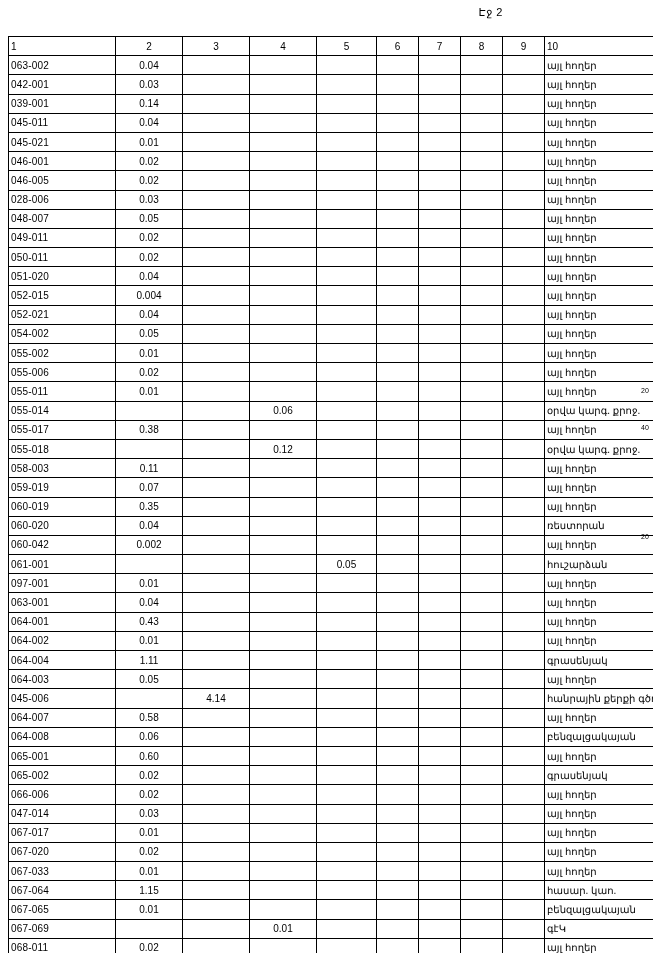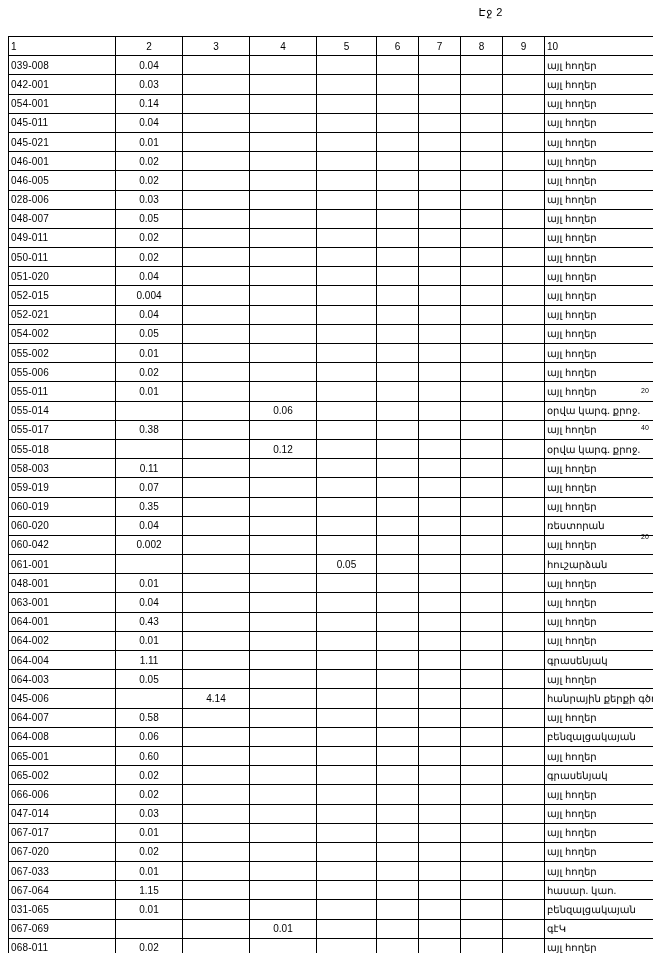--- a/index.html
+++ b/index.html
@@ -97,21 +97,21 @@
           <td class="c4">5</td>
           <td class="c5">6</td>
           <td class="c6">7</td>
           <td class="c7">8</td>
           <td class="c8">9</td>
           <td class="c9">10</td>
         </tr>
       </thead>
       <tbody id="tbody">
           <tr>
-            <td class="c0">039-008</td>
+            <td class="c0">063-002</td>
             <td class="c1">0.04</td>
             <td class="c2"></td>
             <td class="c3"></td>
             <td class="c4"></td>
             <td class="c5"></td>
             <td class="c6"></td>
             <td class="c7"></td>
             <td class="c8"></td>
             <td class="c9">այլ հողեր</td>
           </tr>
@@ -121,21 +121,21 @@
             <td class="c2"></td>
             <td class="c3"></td>
             <td class="c4"></td>
             <td class="c5"></td>
             <td class="c6"></td>
             <td class="c7"></td>
             <td class="c8"></td>
             <td class="c9">այլ հողեր</td>
           </tr>
           <tr>
-            <td class="c0">054-001</td>
+            <td class="c0">039-001</td>
             <td class="c1">0.14</td>
             <td class="c2"></td>
             <td class="c3"></td>
             <td class="c4"></td>
             <td class="c5"></td>
             <td class="c6"></td>
             <td class="c7"></td>
             <td class="c8"></td>
             <td class="c9">այլ հողեր</td>
           </tr>
@@ -421,21 +421,21 @@
             <td class="c2"></td>
             <td class="c3"></td>
             <td class="c4">0.05</td>
             <td class="c5"></td>
             <td class="c6"></td>
             <td class="c7"></td>
             <td class="c8"></td>
             <td class="c9">հուշարձան</td>
           </tr>
           <tr>
-            <td class="c0">048-001</td>
+            <td class="c0">097-001</td>
             <td class="c1">0.01</td>
             <td class="c2"></td>
             <td class="c3"></td>
             <td class="c4"></td>
             <td class="c5"></td>
             <td class="c6"></td>
             <td class="c7"></td>
             <td class="c8"></td>
             <td class="c9">այլ հողեր</td>
           </tr>
@@ -625,21 +625,21 @@
             <td class="c2"></td>
             <td class="c3"></td>
             <td class="c4"></td>
             <td class="c5"></td>
             <td class="c6"></td>
             <td class="c7"></td>
             <td class="c8"></td>
             <td class="c9">հասար. կաո.</td>
           </tr>
           <tr>
-            <td class="c0">031-065</td>
+            <td class="c0">067-065</td>
             <td class="c1">0.01</td>
             <td class="c2"></td>
             <td class="c3"></td>
             <td class="c4"></td>
             <td class="c5"></td>
             <td class="c6"></td>
             <td class="c7"></td>
             <td class="c8"></td>
             <td class="c9">բենզալցակայան</td>
           </tr>

